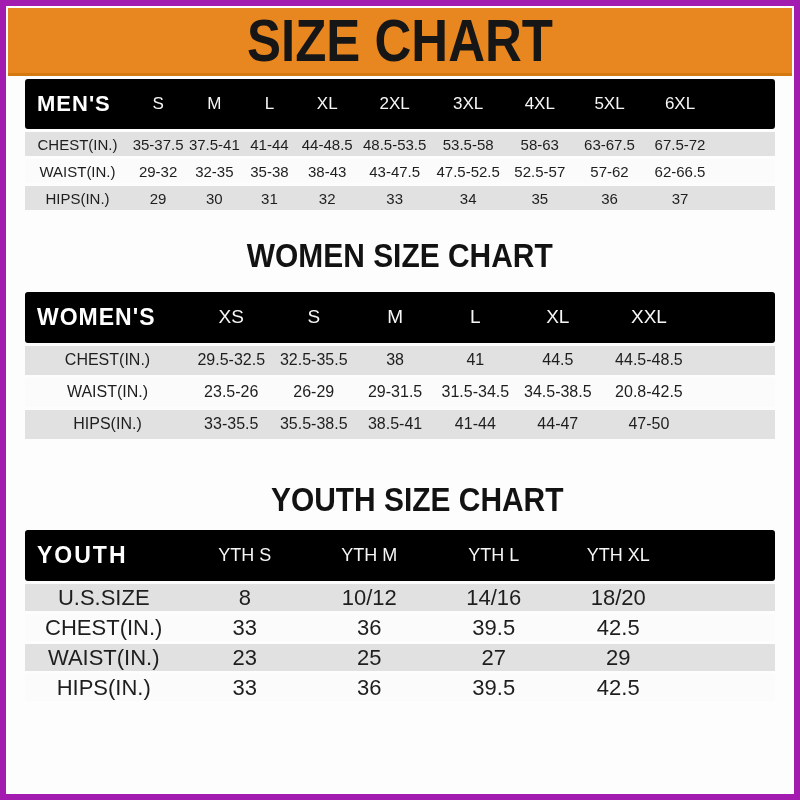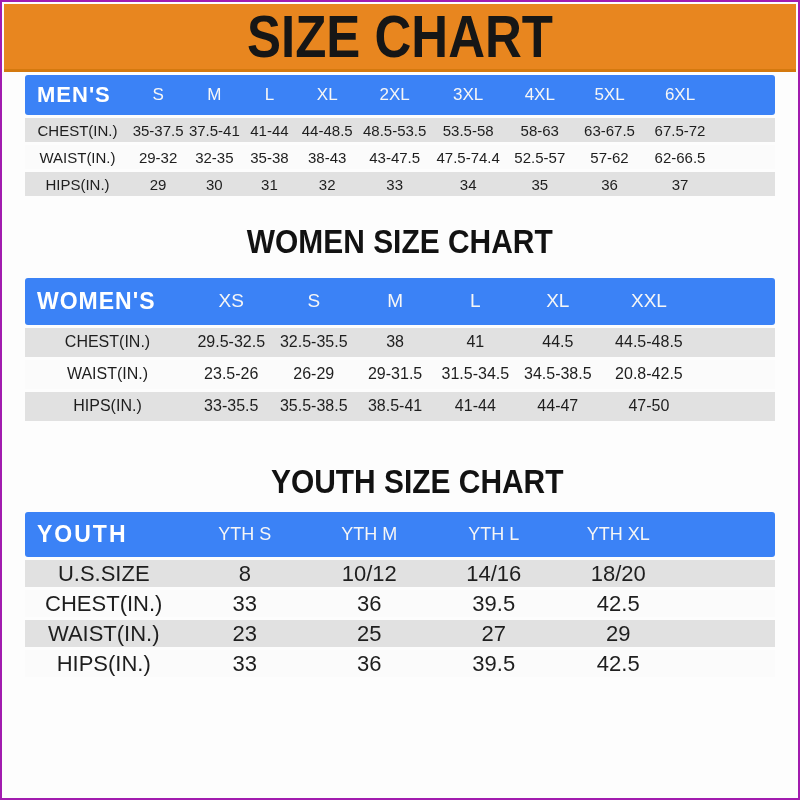--- a/index.html
+++ b/index.html
@@ -6,21 +6,21 @@
   html, body { margin: 0; padding: 0; }
   body {
     width: 800px; height: 800px;
     background: #ffffff;
     font-family: "Liberation Sans", sans-serif;
     overflow: hidden;
   }
   .page {
     width: 800px; height: 800px;
     background: #fdfdfd;
-    border: 2px solid #a21caf;
+    border: 6px solid #a21caf;
   }
 
   
   .banner {
     margin: 2px 2px 0 2px;
     height: 68px;
     background: #E8861F;
     border-bottom: 3px solid #d4790f;
     display: flex; align-items: center; justify-content: center;
   }
@@ -46,23 +46,23 @@
 
   
   table.size-table {
     width: 750px;
     margin: 0 auto;
     border-collapse: separate;
     border-spacing: 0 3px;
     table-layout: fixed;
   }
   tr.bar th {
-    background: #3b82f6; color: #f6f6f6;
+    background: #000000; color: #f6f6f6;
     font-weight: normal; text-align: center;
-    padding: 7px;
+    padding: 12px;
   }
   tr.bar th.bar-label {
     text-align: left; padding-left: 12px;
     font-weight: bold; letter-spacing: 1px;
     border-radius: 3px 0 0 3px;
     color: #ffffff;
   }
   tr.bar th.filler-cell { border-radius: 0 3px 3px 0; }
   td {
     text-align: center; padding: 0;
@@ -153,21 +153,21 @@
         <td>67.5-72</td>
         <td></td>
       </tr>
       <tr class="row-white">
         <td class="row-label">WAIST(IN.)</td>
         <td>29-32</td>
         <td>32-35</td>
         <td>35-38</td>
         <td>38-43</td>
         <td>43-47.5</td>
-        <td>47.5-74.4</td>
+        <td>47.5-52.5</td>
         <td>52.5-57</td>
         <td>57-62</td>
         <td>62-66.5</td>
         <td></td>
       </tr>
       <tr class="row-gray">
         <td class="row-label">HIPS(IN.)</td>
         <td>29</td>
         <td>30</td>
         <td>31</td>

